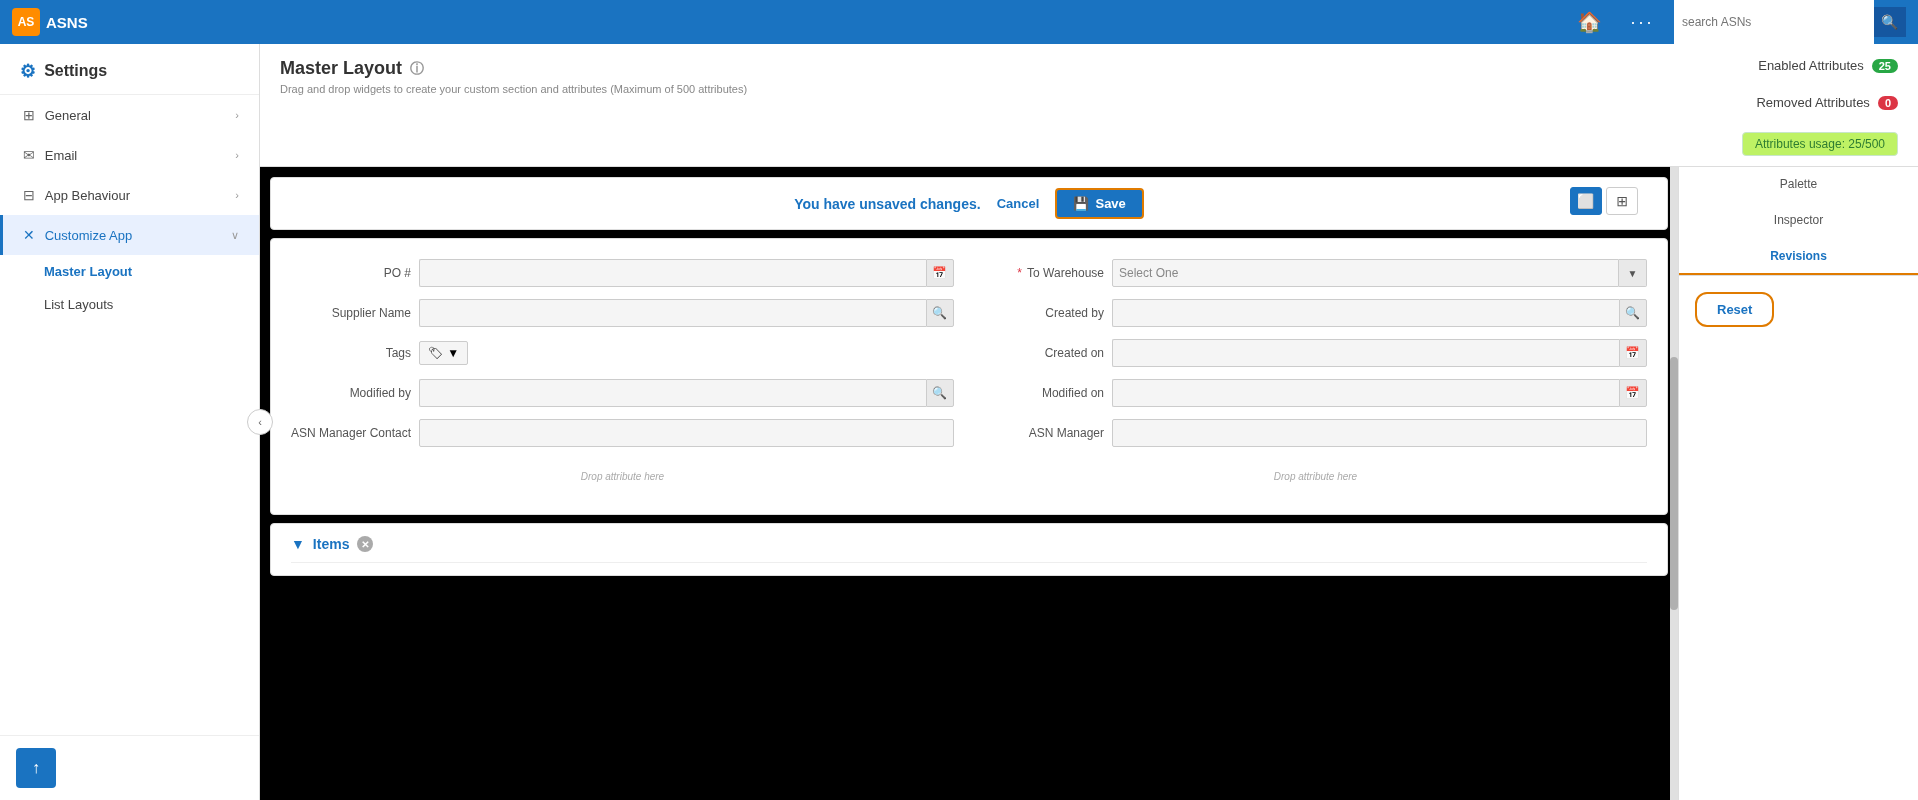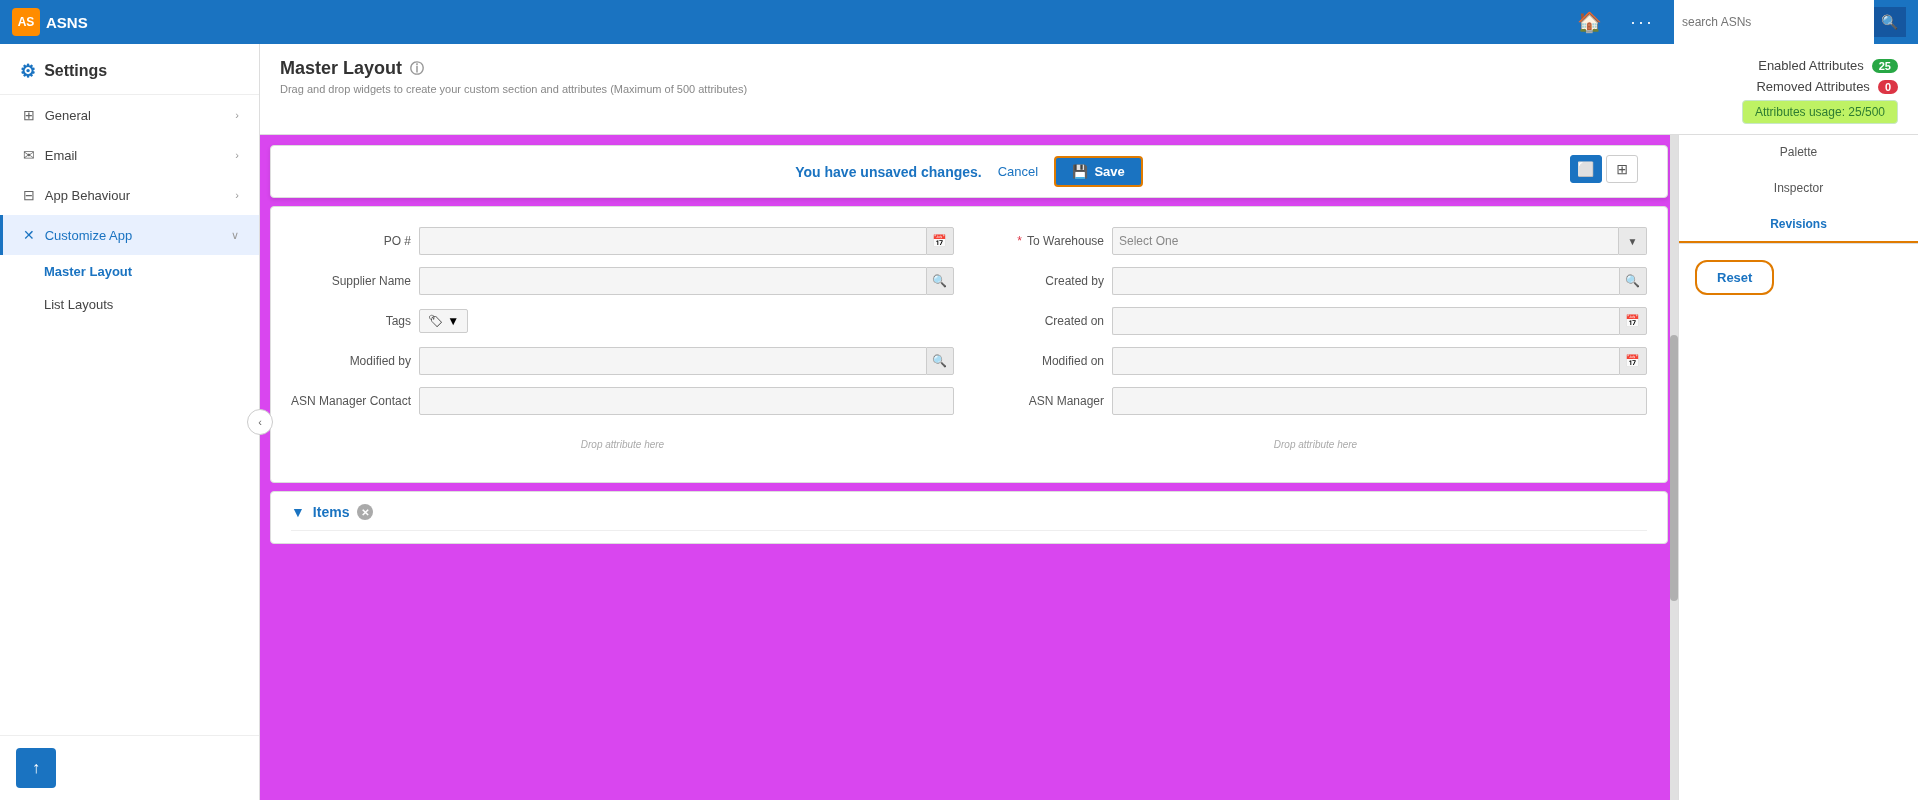--- a/index.html
+++ b/index.html
@@ -208,21 +208,21 @@
     .page-subtitle {
       font-size: 11px;
       color: #888;
       margin-top: 4px;
     }
 
     .page-header-right {
       display: flex;
       flex-direction: column;
       align-items: flex-end;
-      gap: 6px;
+      gap: 22px;
     }
     .attr-row {
       display: flex;
       align-items: center;
       gap: 8px;
       font-size: 13px;
       color: #444;
     }
     .badge {
       border-radius: 10px;
@@ -247,21 +247,21 @@
       display: flex;
       flex: 1;
       overflow: hidden;
     }
 
     
     .canvas-wrapper {
       flex: 1;
       overflow-y: auto;
       overflow-x: hidden;
-      background: #d946ef;
+      background: #000000;
       padding: 10px;
       position: relative;
     }
 
     
     .unsaved-bar {
       background: white;
       border: 1px solid #ddd;
       border-radius: 4px;
       padding: 10px 20px;
@@ -275,20 +275,21 @@
     .unsaved-text {
       color: #1a73c1;
       font-weight: 600;
       font-size: 14px;
     }
     .cancel-link {
       color: #1a73c1;
       text-decoration: none;
       cursor: pointer;
       font-size: 13px;
+      font-weight: bold;
     }
     .save-btn {
       background: #1a73c1;
       color: white;
       border: 2px solid #e07b00;
       border-radius: 4px;
       padding: 6px 16px;
       font-size: 13px;
       cursor: pointer;
       display: flex;

